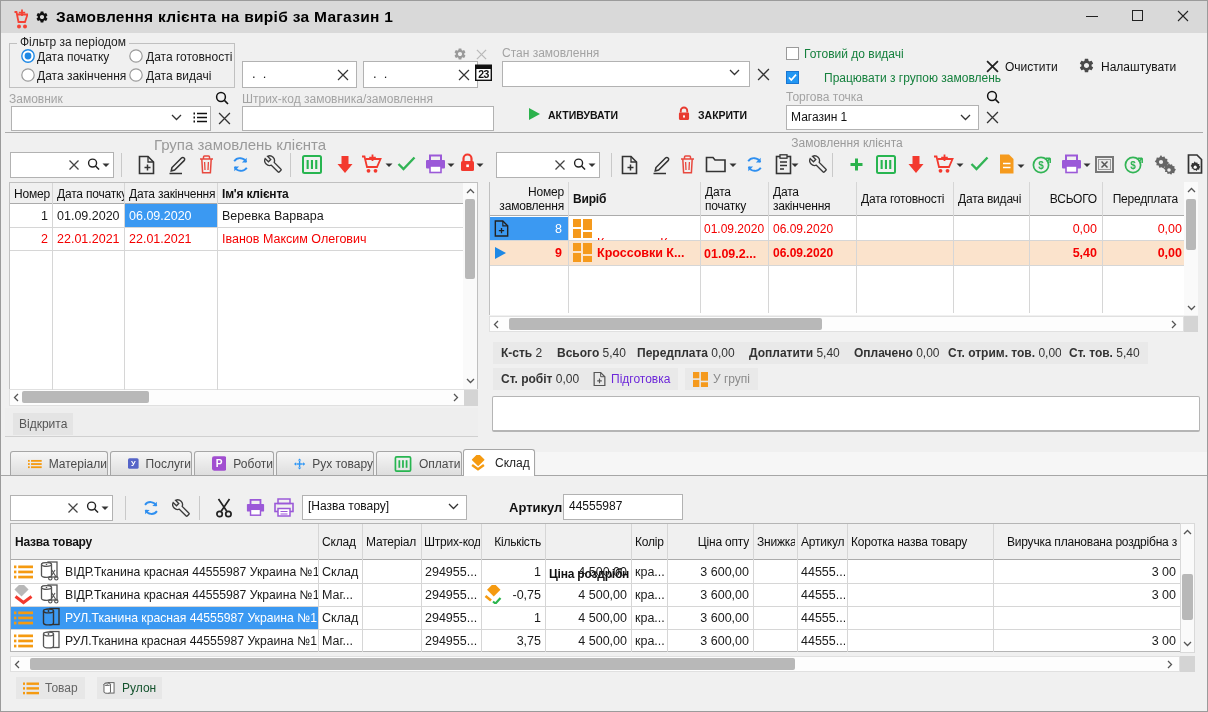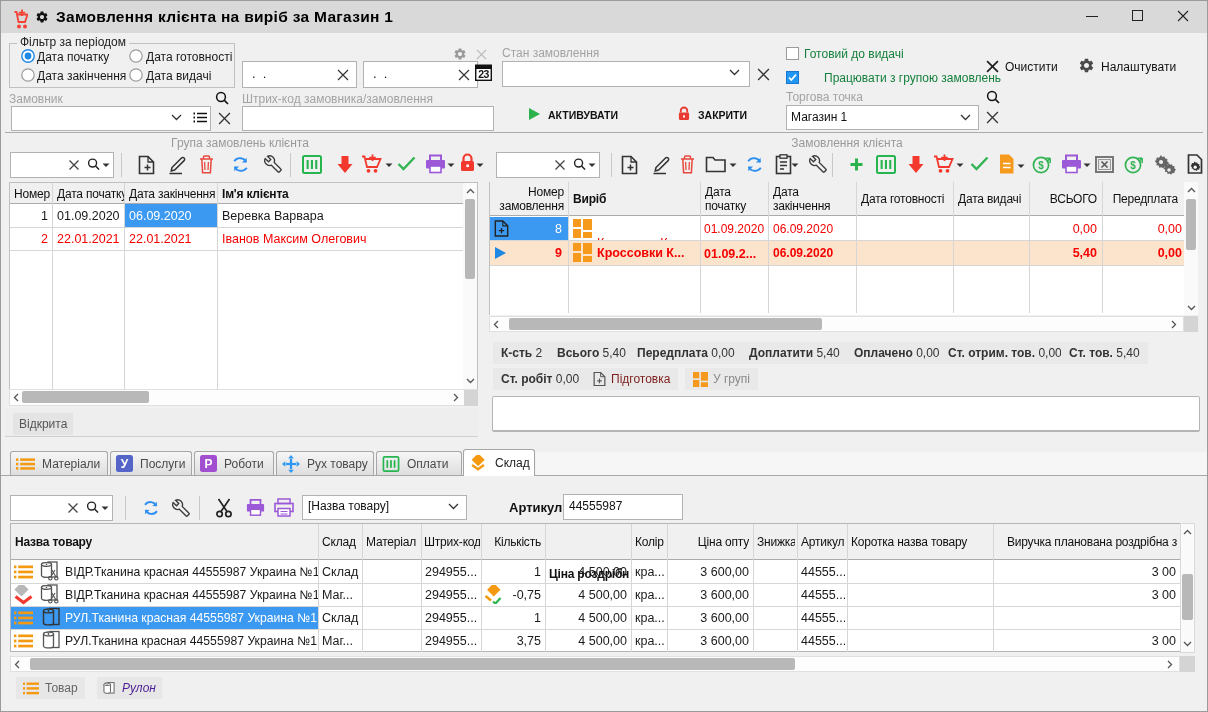--- a/index.html
+++ b/index.html
@@ -210,21 +210,21 @@
 <div class="abs" style="left:986px;top:111px;">
     <svg width="13" height="13" viewBox="0 0 12 12">
       <path d="M1 1 L11 11 M11 1 L1 11" stroke="#333" stroke-width="1.2"></path>
     </svg>
   </div>
 
 <div class="abs" style="left:5px;top:132px;width:1198px;height:1px;background:#ababab;"></div>
 
 <div id="leftpanel">
 
-  <div class="abs" style="left:0;top:136px;width:480px;text-align:center;color:#9a9a9a;font-size:12px;">Група замовлень клієнта</div>
+  <div class="abs" style="left:0;top:136px;width:480px;text-align:center;color:#9a9a9a;font-size:15px;">Група замовлень клієнта</div>
 
   <div class="inp" style="left:10px;top:152px;width:104px;height:26px;"></div>
   <div class="abs" style="left:68px;top:159px;">
       <svg width="12" height="12" viewBox="0 0 12 12">
         <path d="M1.5 1.5 L10.5 10.5 M10.5 1.5 L1.5 10.5" stroke="#444" stroke-width="1.3"></path>
       </svg>
     </div>
   <div class="abs" style="left:87px;top:157px;">
       <svg width="13" height="14" viewBox="0 0 14 14">
         <circle cx="6" cy="6" r="4.3" fill="none" stroke="#222" stroke-width="1.5"></circle>
@@ -662,21 +662,21 @@
 
   <div class="chip" style="left:493px;top:342px;height:22px;"><b>К-сть</b>&nbsp;2</div>
   <div class="chip" style="left:549px;top:342px;height:22px;"><b>Всього</b>&nbsp;5,40</div>
   <div class="chip" style="left:629px;top:342px;height:22px;"><b>Передплата</b>&nbsp;0,00</div>
   <div class="chip" style="left:741px;top:342px;height:22px;"><b>Доплатити</b>&nbsp;5,40</div>
   <div class="chip" style="left:846px;top:342px;height:22px;"><b>Оплачено</b>&nbsp;0,00</div>
   <div class="chip" style="left:940px;top:342px;height:22px;"><b>Ст. отрим. тов.</b>&nbsp;0,00</div>
   <div class="chip" style="left:1061px;top:342px;height:22px;"><b>Ст. тов.</b>&nbsp;5,40</div>
 
   <div class="chip" style="left:493px;top:368px;height:22px;"><b>Ст. робіт</b>&nbsp;0,00</div>
-  <div class="chip" style="left:585px;top:368px;height:22px;color:#7f1d1d;">
+  <div class="chip" style="left:585px;top:368px;height:22px;color:#6d28d9;">
     <svg width="13" height="16" viewBox="0 0 17 20" style="margin-right:5px;">
         <path d="M1.5 1.5 H10 L15.5 7 V18.5 H1.5 Z" fill="none" stroke="#555" stroke-width="1.6"></path>
         <path d="M10 1.5 V7 H15.5" fill="none" stroke="#555" stroke-width="1.3"></path>
         <path d="M5.5 12.5 H11.5 M8.5 9.5 V15.5" stroke="#555" stroke-width="1.5"></path>
       </svg>Підготовка</div>
   <div class="chip" style="left:685px;top:368px;height:22px;color:#8a8a8a;">
     <svg width="15" height="15" viewBox="0 0 19 19" style="margin-right:5px;">
         <g fill="#f59a1d">
           <rect x="0" y="0" width="8" height="8"></rect>
           <rect x="10" y="0" width="9" height="11"></rect>
@@ -1019,26 +1019,26 @@
     <svg width="16" height="13" viewBox="0 0 16 13" style="margin-right:6px;">
         <g fill="#f59a10">
           <rect x="0" y="0.5" width="2" height="2.4"></rect>
           <rect x="3.5" y="0.5" width="12.5" height="2.4"></rect>
           <rect x="0" y="5.2" width="2" height="2.4"></rect>
           <rect x="3.5" y="5.2" width="12.5" height="2.4"></rect>
           <rect x="0" y="9.9" width="2" height="2.4"></rect>
           <rect x="3.5" y="9.9" width="12.5" height="2.4"></rect>
         </g>
       </svg>Товар</div>
-  <div class="chip" style="left:97px;top:677px;height:22px;background:#e7e7e7;color:#4c1d95;padding:0 6px;font-style:italic;">
+  <div class="chip" style="left:97px;top:677px;height:22px;background:#e7e7e7;color:#14532d;padding:0 6px;">
     <svg width="13" height="15" viewBox="0 0 20 21" style="margin-right:6px;">
         <rect x="8" y="1.5" width="9" height="16" fill="#fff" stroke="#555" stroke-width="1.4"></rect>
         <g stroke="#555" stroke-width="1.4" fill="#fff">
           <path d="M1.5 4 a5 1.9 0 0 1 10 0 V16 a5 1.9 0 0 1 -10 0 Z"></path>
           <ellipse cx="6.5" cy="4" rx="5" ry="1.9"></ellipse>
         </g>
         <circle cx="6.5" cy="4" r="0.9" fill="#555"></circle>
       </svg>Рулон</div>
 </div>
 <style>
-.tab { height:24px; background:linear-gradient(#f6f6f6,#dedede); border:1px solid #a6a6a6; border-bottom:none; border-radius:3px 3px 0 0; display:flex; align-items:center; gap:7px; padding-left:5px; color:#4a4a4a; font-size:12px; white-space:nowrap; }
+.tab { height:24px; background:linear-gradient(#f6f6f6,#dedede); border:1px solid #a6a6a6; border-bottom:none; border-radius:3px 3px 0 0; display:flex; align-items:center; gap:7px; padding-left:17px; color:#4a4a4a; font-size:12px; white-space:nowrap; }
 .tabactive { height:27px; background:#fff; border:1px solid #a6a6a6; border-bottom:none; border-radius:3px 3px 0 0; display:flex; align-items:center; gap:9px; padding-left:6px; font-size:12px; white-space:nowrap; z-index:5; }
 </style>
 
 </body></html>

